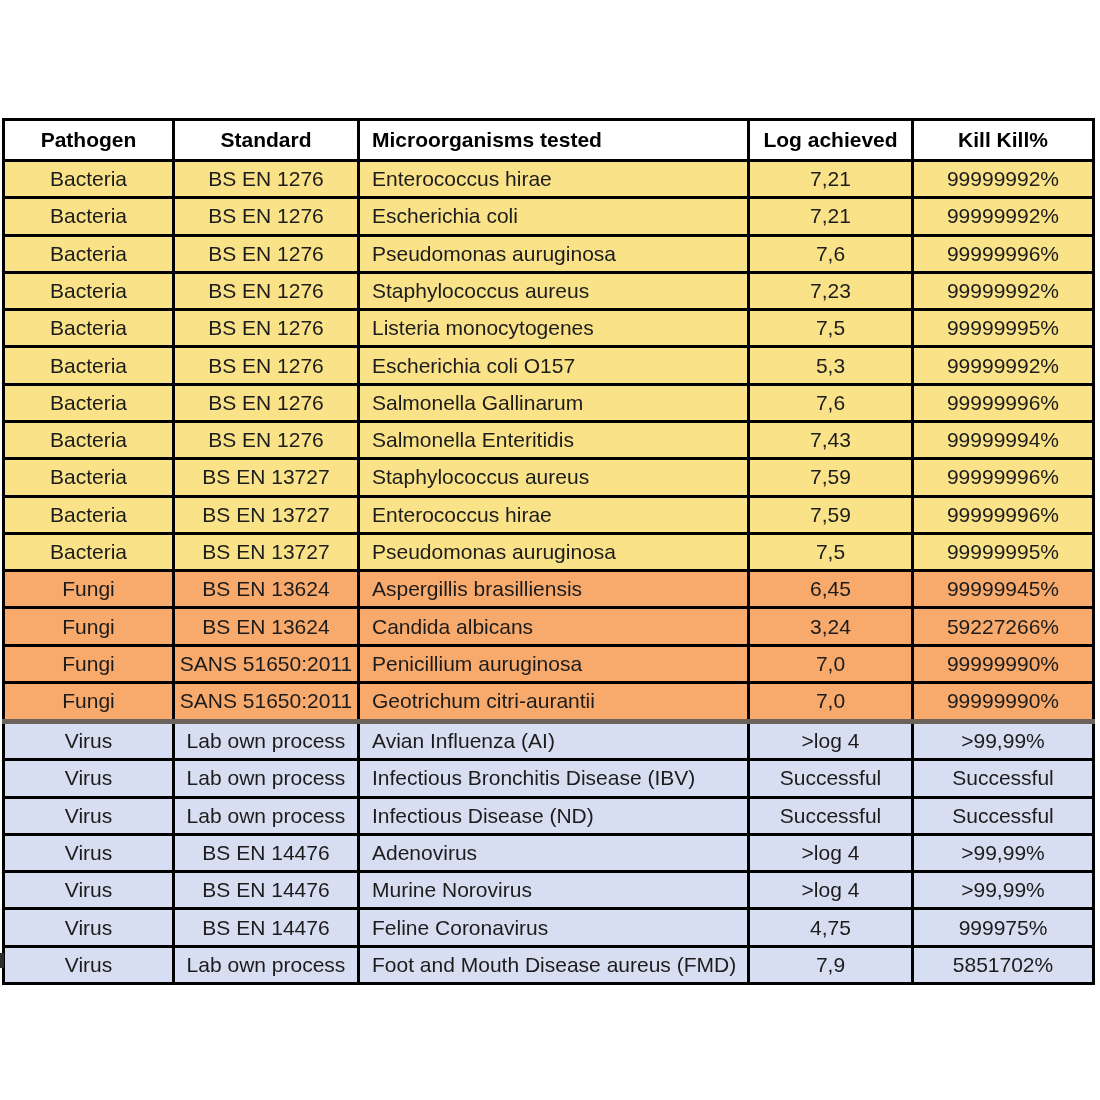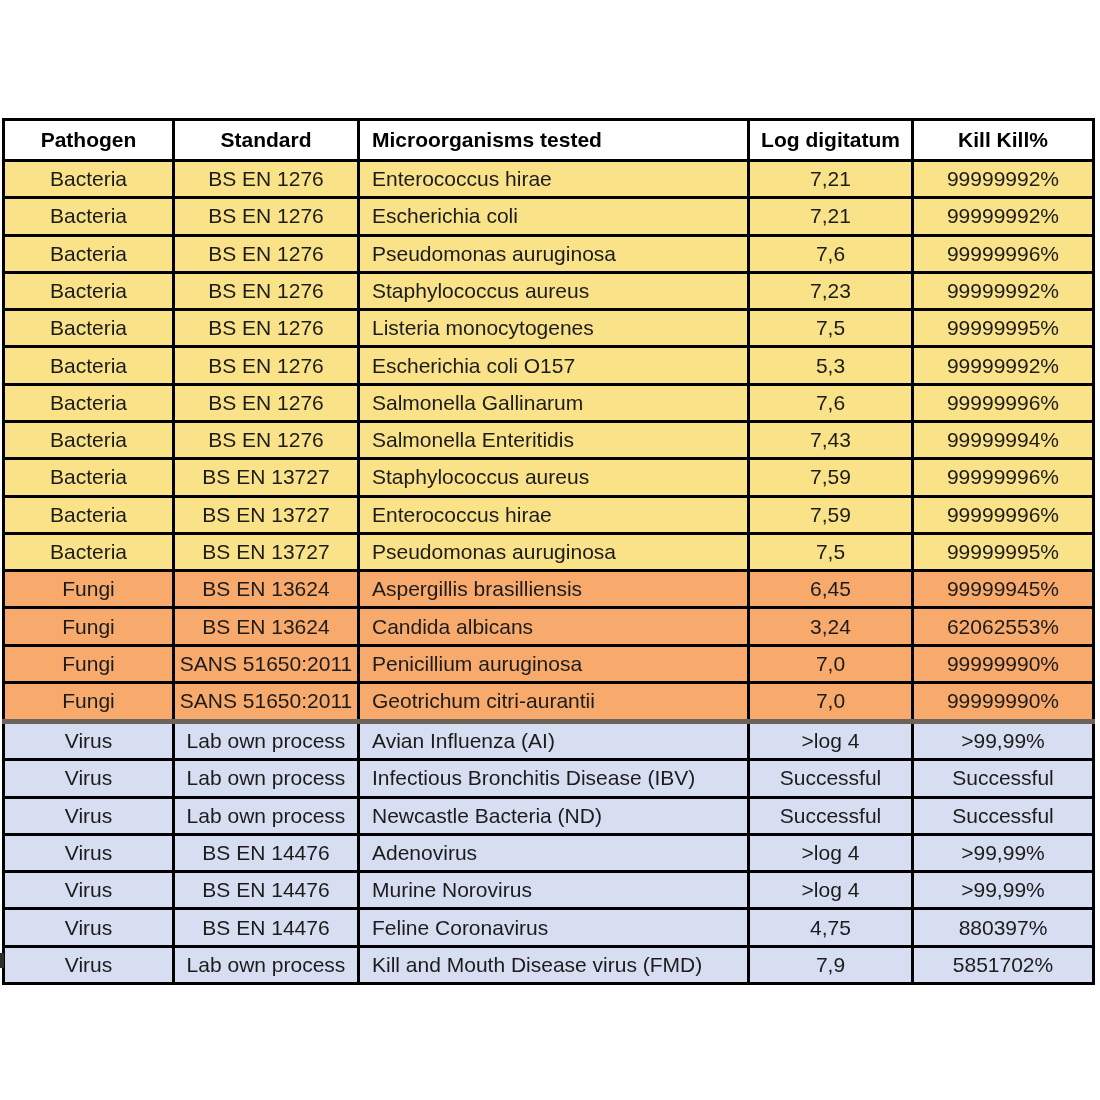--- a/index.html
+++ b/index.html
@@ -75,21 +75,21 @@
       <col style="width:185px">
       <col style="width:390px">
       <col style="width:164px">
       <col style="width:181px">
     </colgroup>
     <thead>
       <tr>
         <th>Pathogen</th>
         <th>Standard</th>
         <th class="col-micro">Microorganisms tested</th>
-        <th>Log digitatum</th>
+        <th>Log achieved</th>
         <th>Kill Kill%</th>
       </tr>
     </thead>
     <tbody>
         <tr class="bacteria">
           <td>Bacteria</td>
           <td>BS EN 1276</td>
           <td>Enterococcus hirae</td>
           <td>7,21</td>
           <td>99999992%</td>
@@ -169,21 +169,21 @@
           <td>BS EN 13624</td>
           <td>Aspergillis brasilliensis</td>
           <td>6,45</td>
           <td>99999945%</td>
         </tr>
         <tr class="fungi">
           <td>Fungi</td>
           <td>BS EN 13624</td>
           <td>Candida albicans</td>
           <td>3,24</td>
-          <td>62062553%</td>
+          <td>59227266%</td>
         </tr>
         <tr class="fungi">
           <td>Fungi</td>
           <td>SANS 51650:2011</td>
           <td>Penicillium auruginosa</td>
           <td>7,0</td>
           <td>99999990%</td>
         </tr>
         <tr class="fungi">
           <td>Fungi</td>
@@ -202,21 +202,21 @@
         <tr class="virus">
           <td>Virus</td>
           <td>Lab own process</td>
           <td>Infectious Bronchitis Disease (IBV)</td>
           <td>Successful</td>
           <td>Successful</td>
         </tr>
         <tr class="virus">
           <td>Virus</td>
           <td>Lab own process</td>
-          <td>Newcastle Bacteria (ND)</td>
+          <td>Infectious Disease (ND)</td>
           <td>Successful</td>
           <td>Successful</td>
         </tr>
         <tr class="virus">
           <td>Virus</td>
           <td>BS EN 14476</td>
           <td>Adenovirus</td>
           <td>&gt;log 4</td>
           <td>&gt;99,99%</td>
         </tr>
@@ -225,26 +225,26 @@
           <td>BS EN 14476</td>
           <td>Murine Norovirus</td>
           <td>&gt;log 4</td>
           <td>&gt;99,99%</td>
         </tr>
         <tr class="virus">
           <td>Virus</td>
           <td>BS EN 14476</td>
           <td>Feline Coronavirus</td>
           <td>4,75</td>
-          <td>880397%</td>
-        </tr>
-        <tr class="virus">
-          <td>Virus</td>
-          <td>Lab own process</td>
-          <td>Kill and Mouth Disease virus (FMD)</td>
+          <td>999975%</td>
+        </tr>
+        <tr class="virus">
+          <td>Virus</td>
+          <td>Lab own process</td>
+          <td>Foot and Mouth Disease aureus (FMD)</td>
           <td>7,9</td>
           <td>5851702%</td>
         </tr>
       </tbody>
   </table>
 
   <div class="edge-mark"></div>
 
 </div>
 

